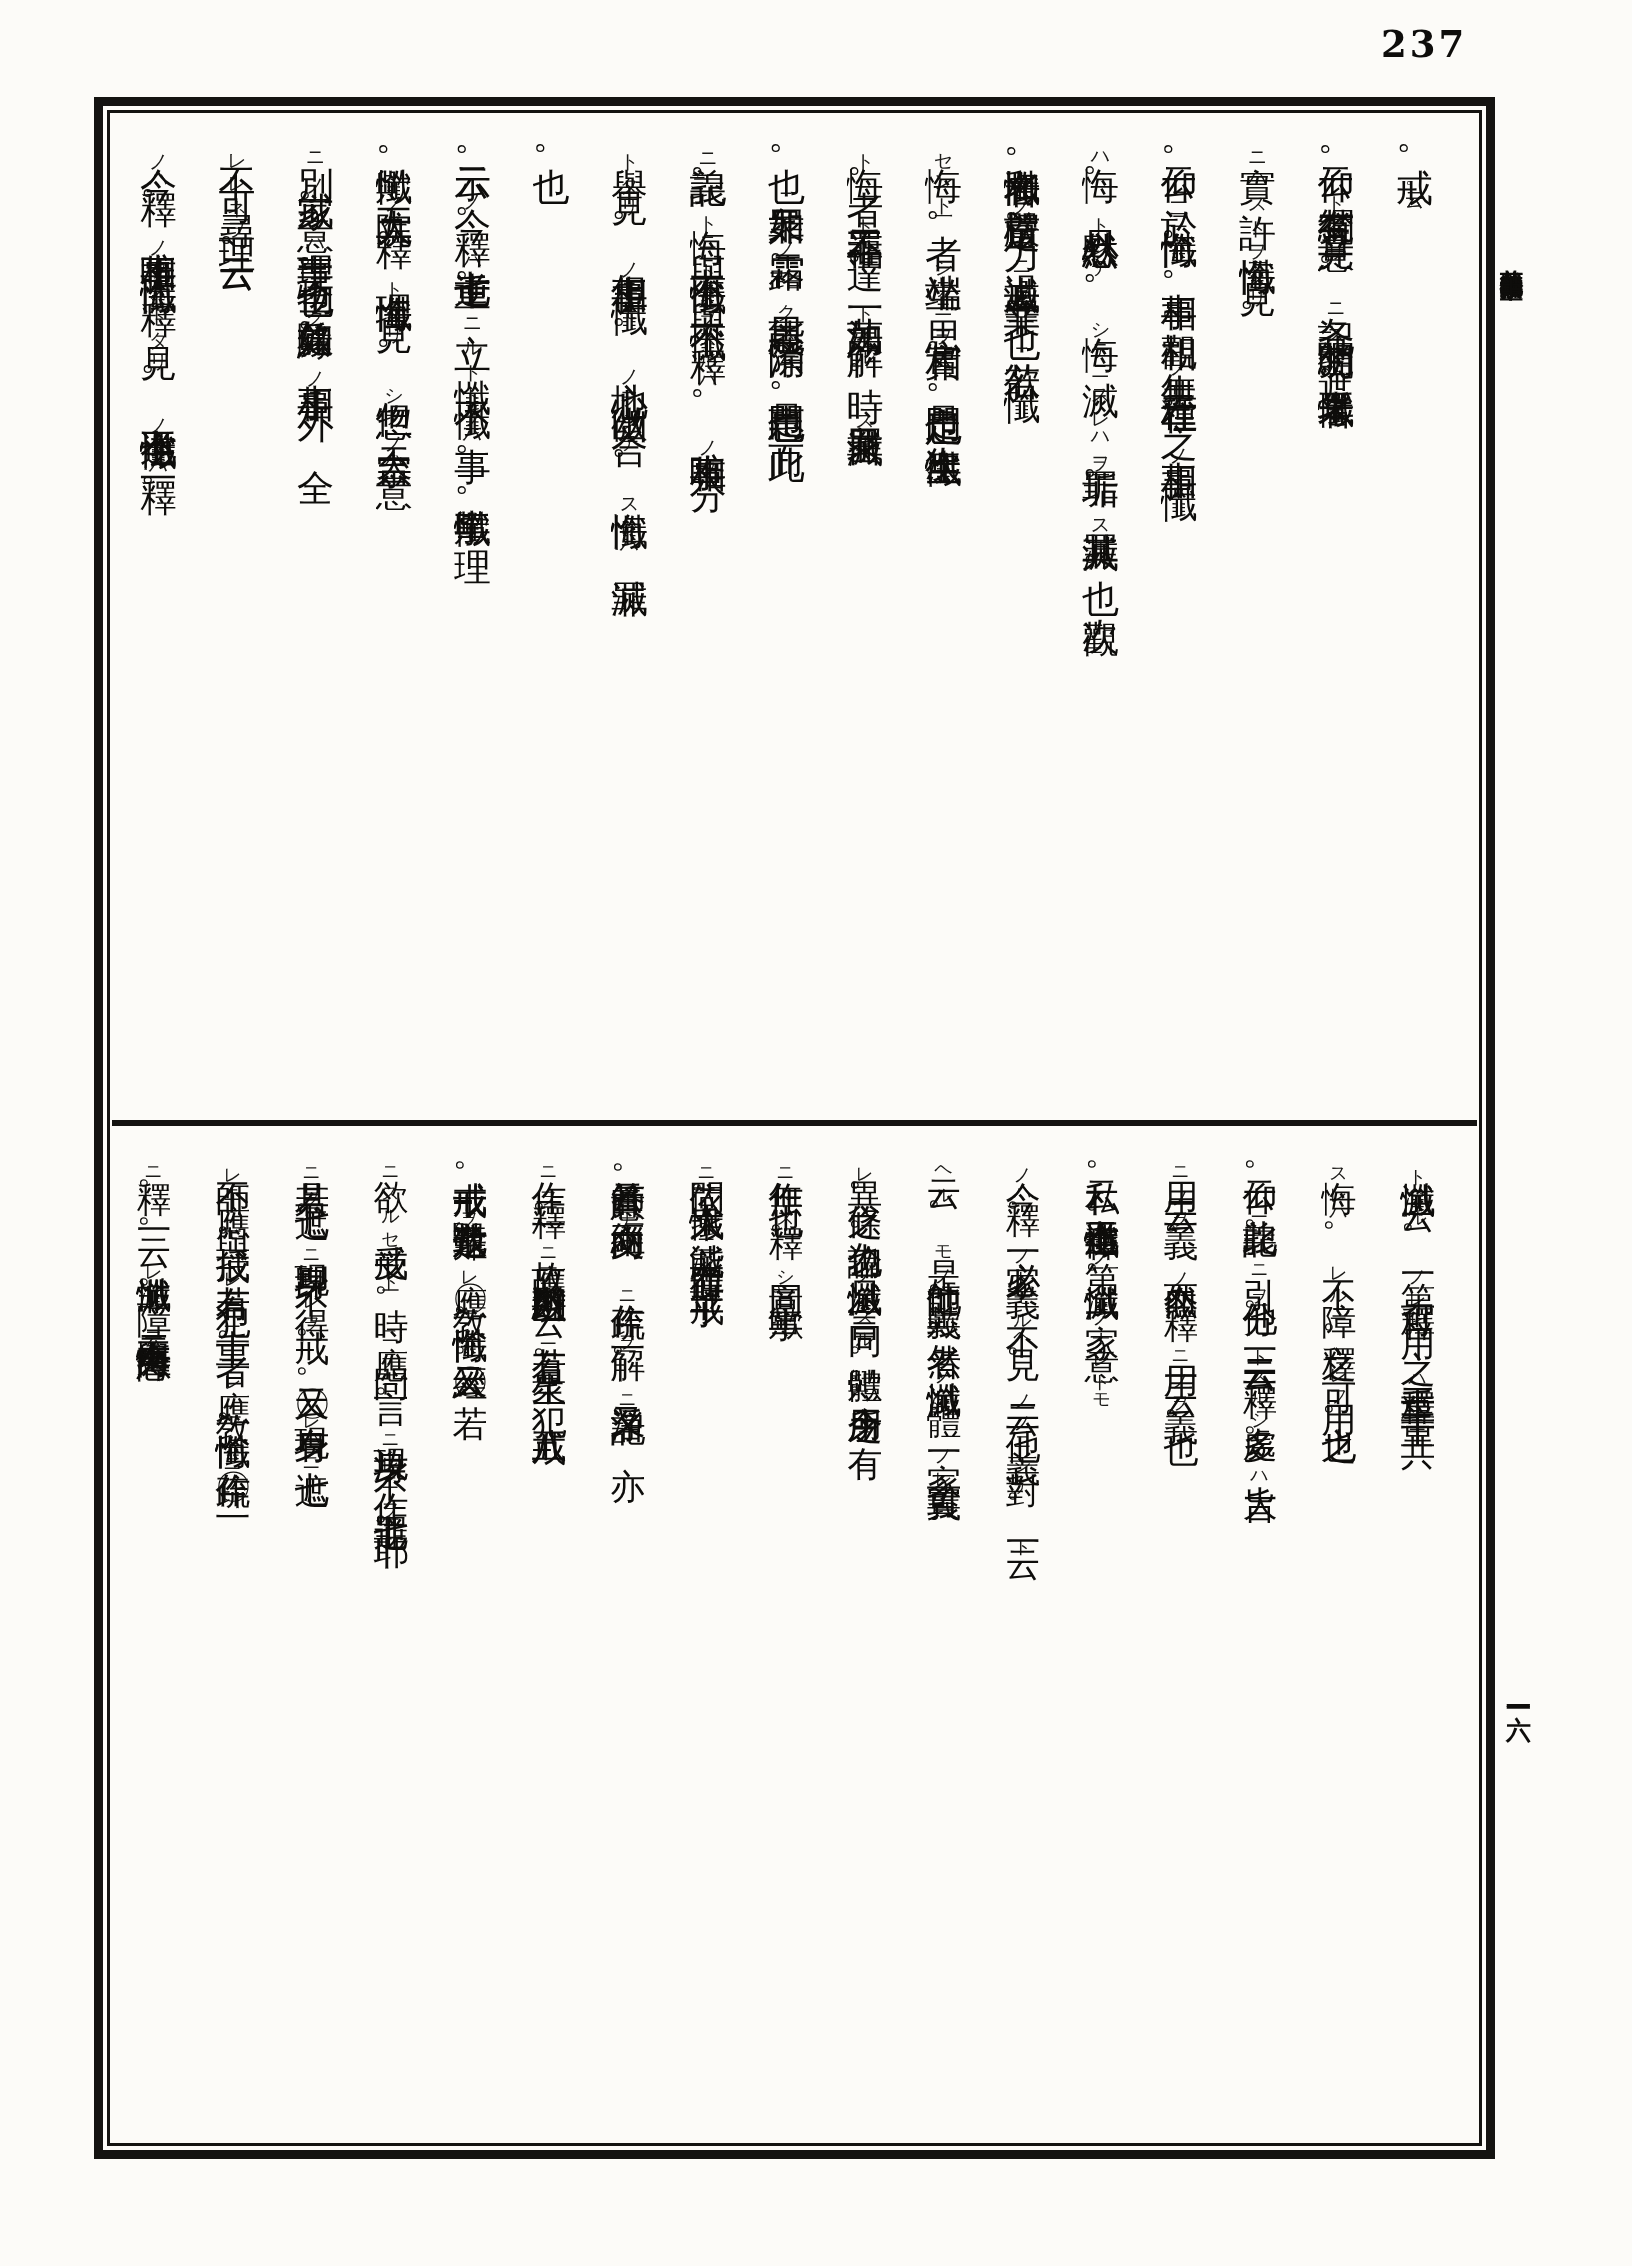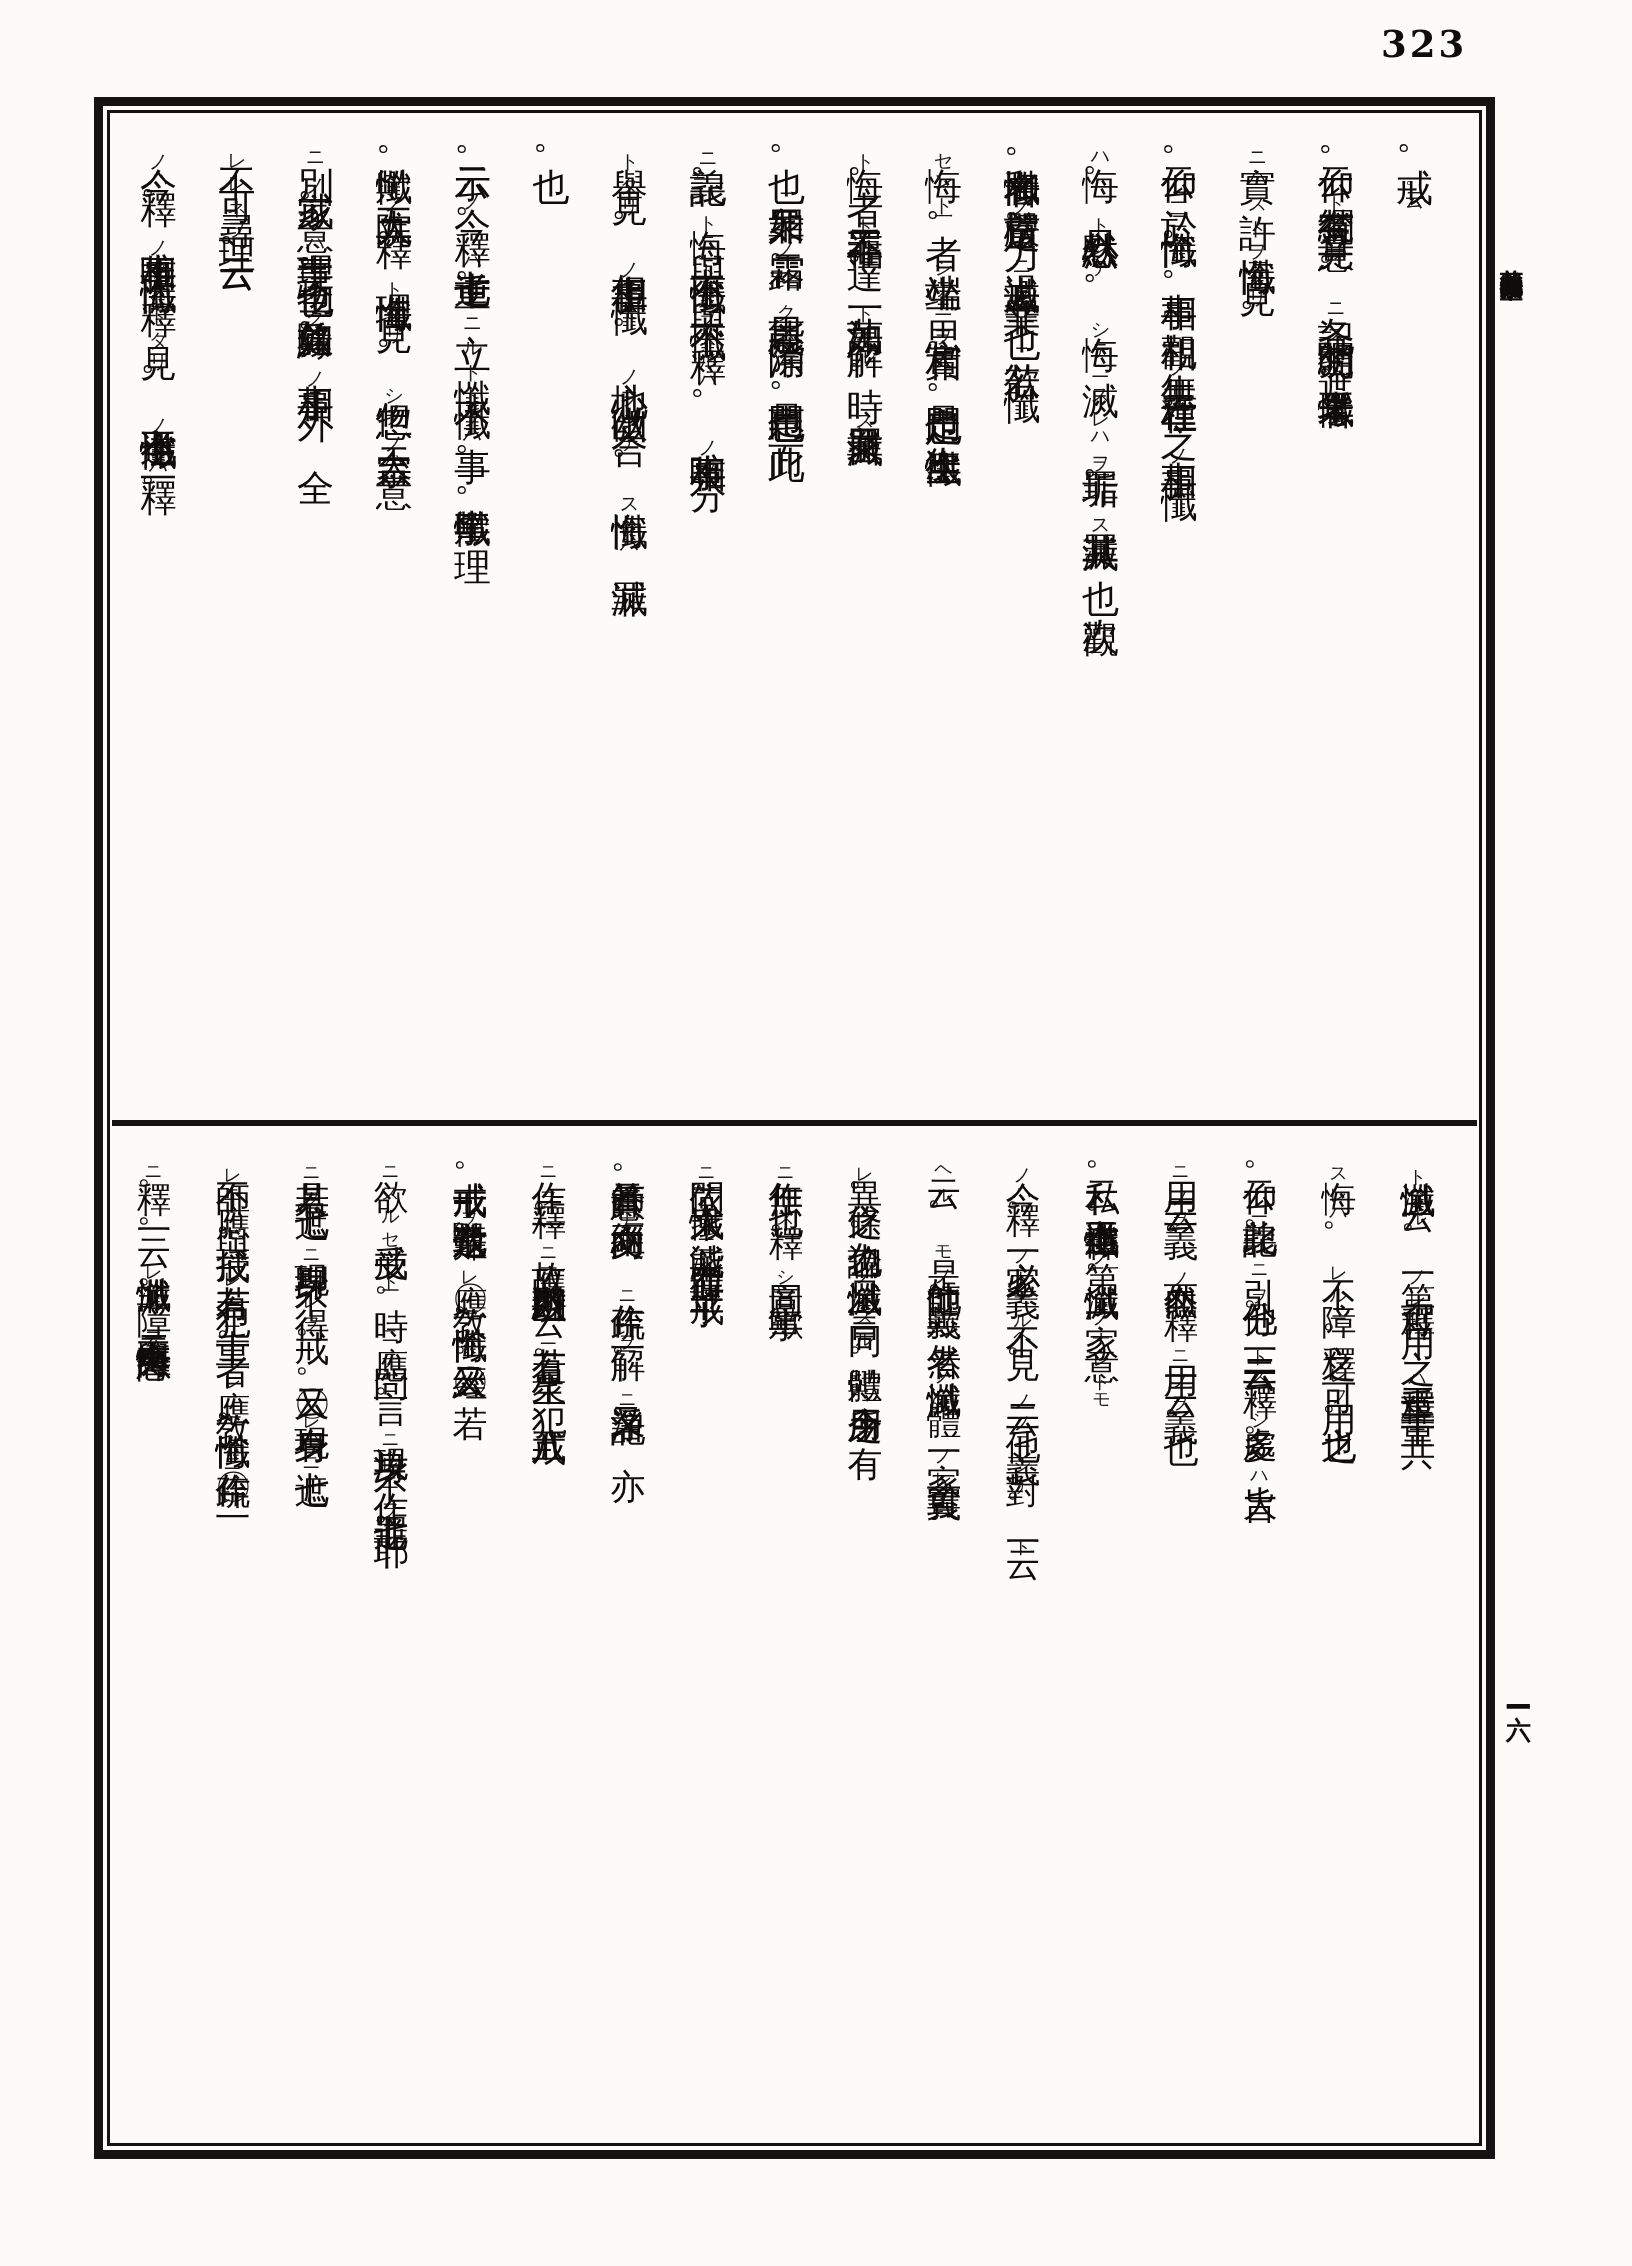--- a/index.html
+++ b/index.html
@@ -72,21 +72,21 @@
     position:absolute;left:1506px;top:1692px;
     writing-mode:vertical-rl;text-orientation:upright;
     font-size:25px;line-height:1;letter-spacing:2px;
     font-weight:bold;
   }
 </style>
 </head>
 <body>
 
 <div id="page">
-  <div class="pageno">323</div>
+  <div class="pageno">237</div>
 
   <div class="frame">
     <div class="frame-inner">
       <div class="tblock">
           <div class="col">戒。<span class="kana">云云。</span></div>
           <div class="col">仰云。梵網有<span class="kana">ト</span>二意<span class="kana">一</span>見<span class="kana">タリ</span>。各記<span class="kana">ニ</span>梵網明<span class="kana">ス</span>遮<span class="kana">ニ</span>未懺者<span class="kana">一</span>耳。</div>
           <div class="col">實<span class="kana">ニハ</span>許<span class="kana">スト</span>懺悔<span class="kana">ヲ一</span>見<span class="kana">タリ</span>。</div>
           <div class="col">仰云。於<span class="kana">ニ</span>懺悔<span class="kana">一ニ</span>。事相。觀相。無生<span class="kana">ノ</span>三種在<span class="kana">リ</span>之。事相<span class="kana">ノ</span>懺</div>
           <div class="col">悔<span class="kana">ハ</span>。只心默然<span class="kana">トシテ</span>。悔<span class="kana">シテ</span>滅<span class="kana">ニスレハ</span>罪垢<span class="kana">ヲ一</span>。其罪滅<span class="kana">スル</span>也。次觀</div>
           <div class="col">和懺悔者。首楞嚴定<span class="kana">ノ</span>力。過去滅<span class="kana">ニ</span>罪業<span class="kana">ヲ一</span>也。若欲<span class="kana">ニ</span>懺</div>

